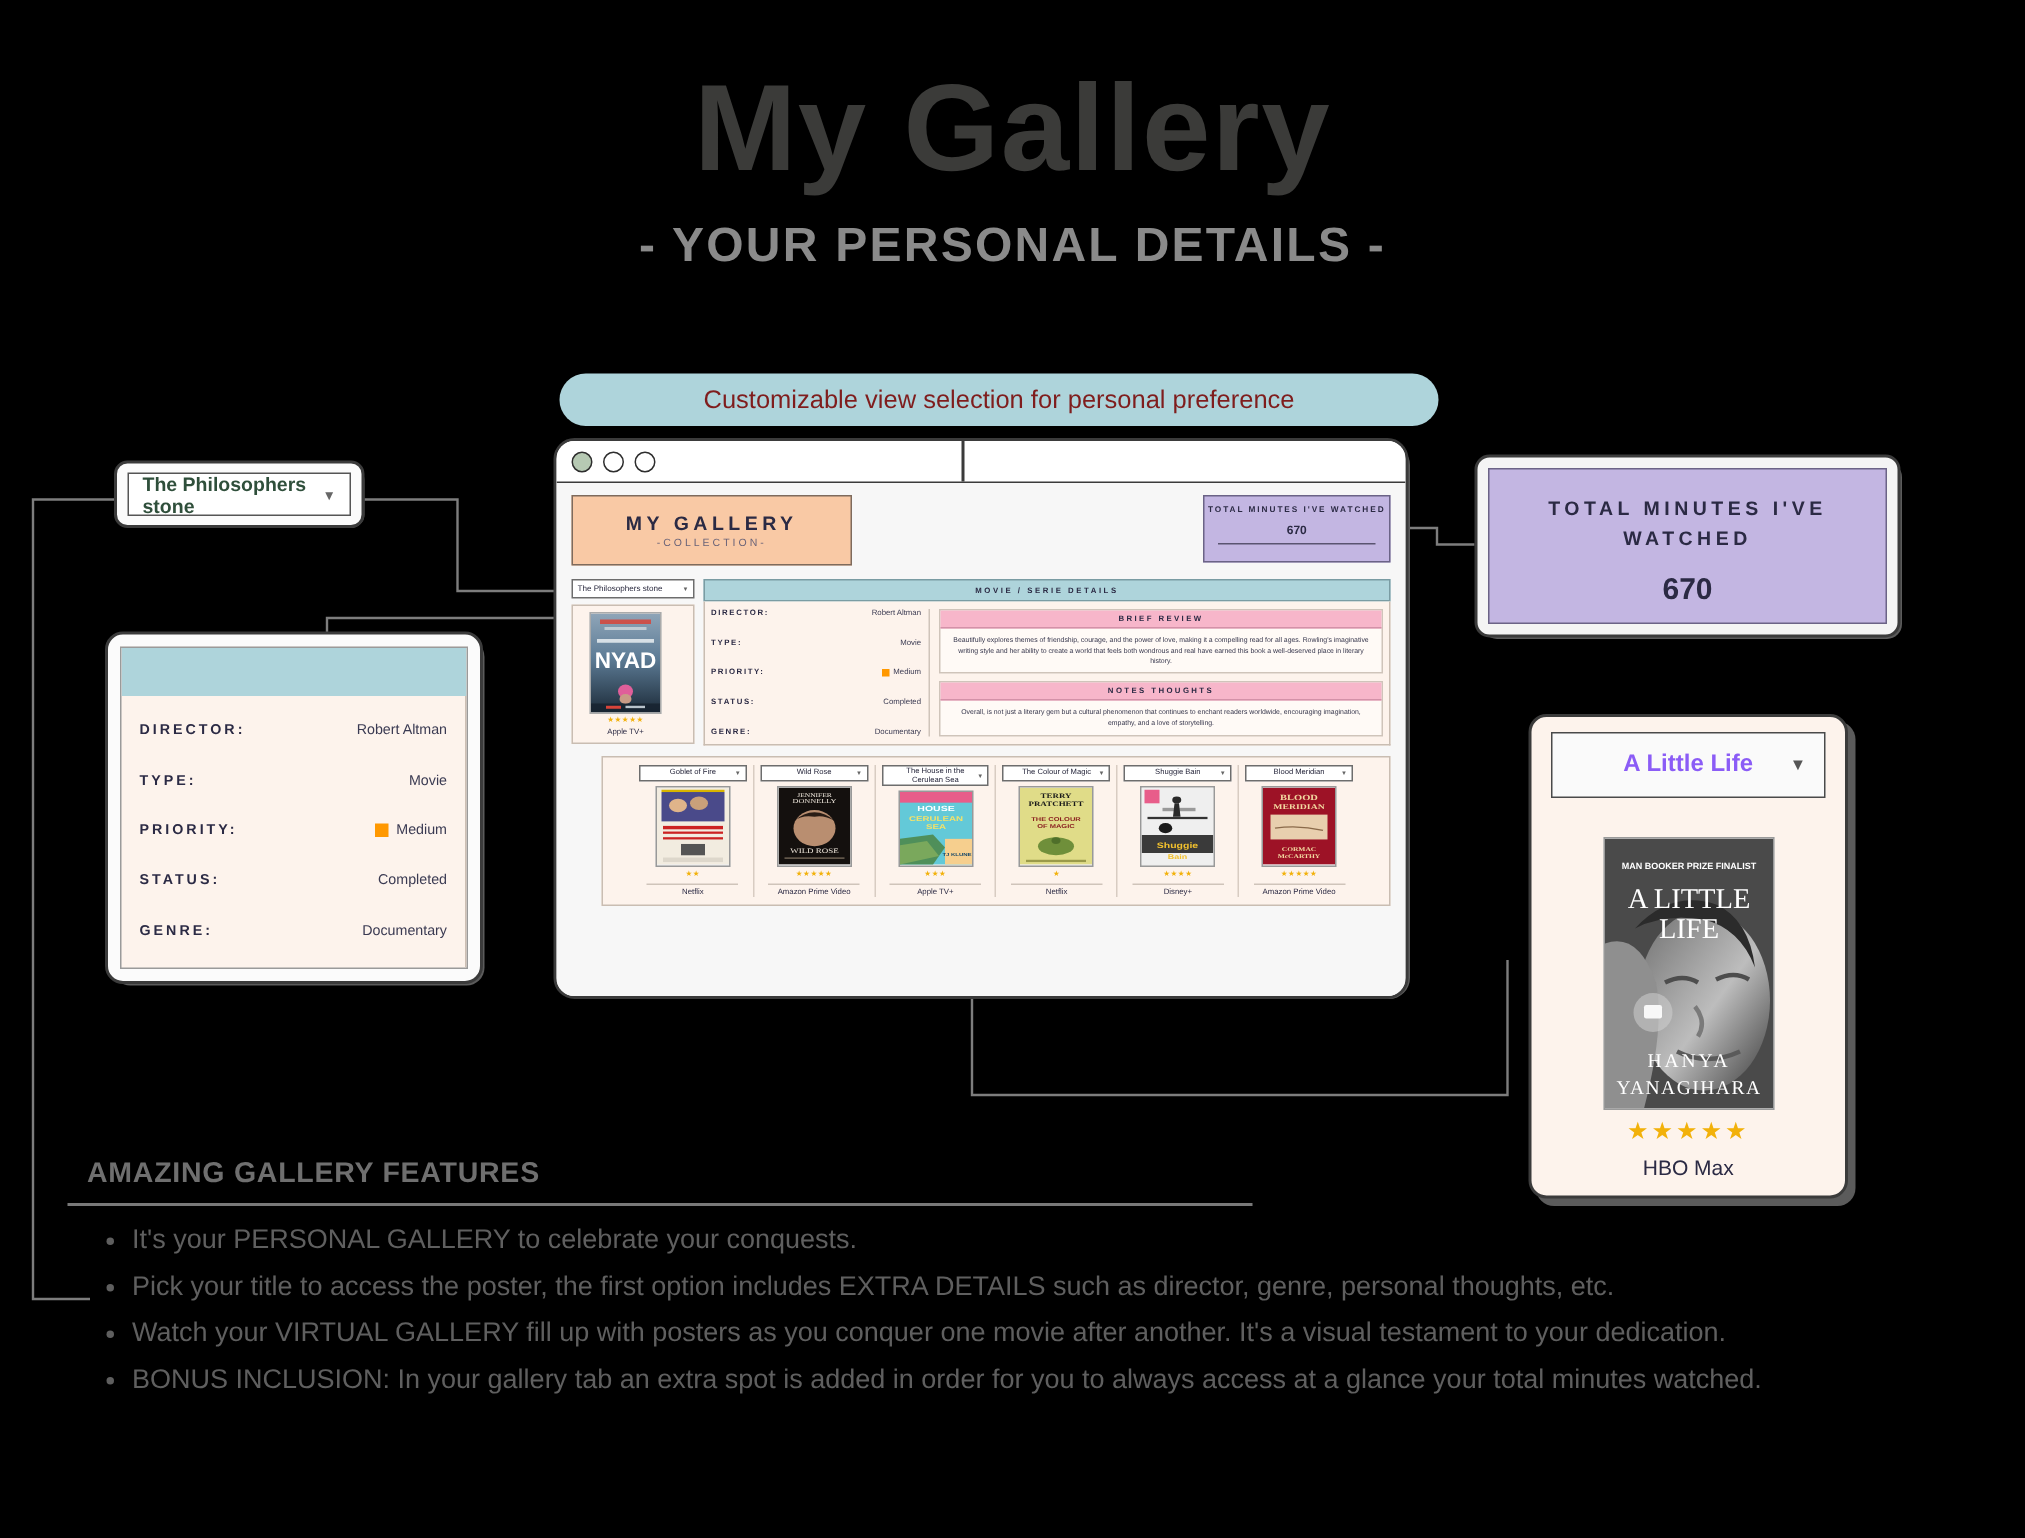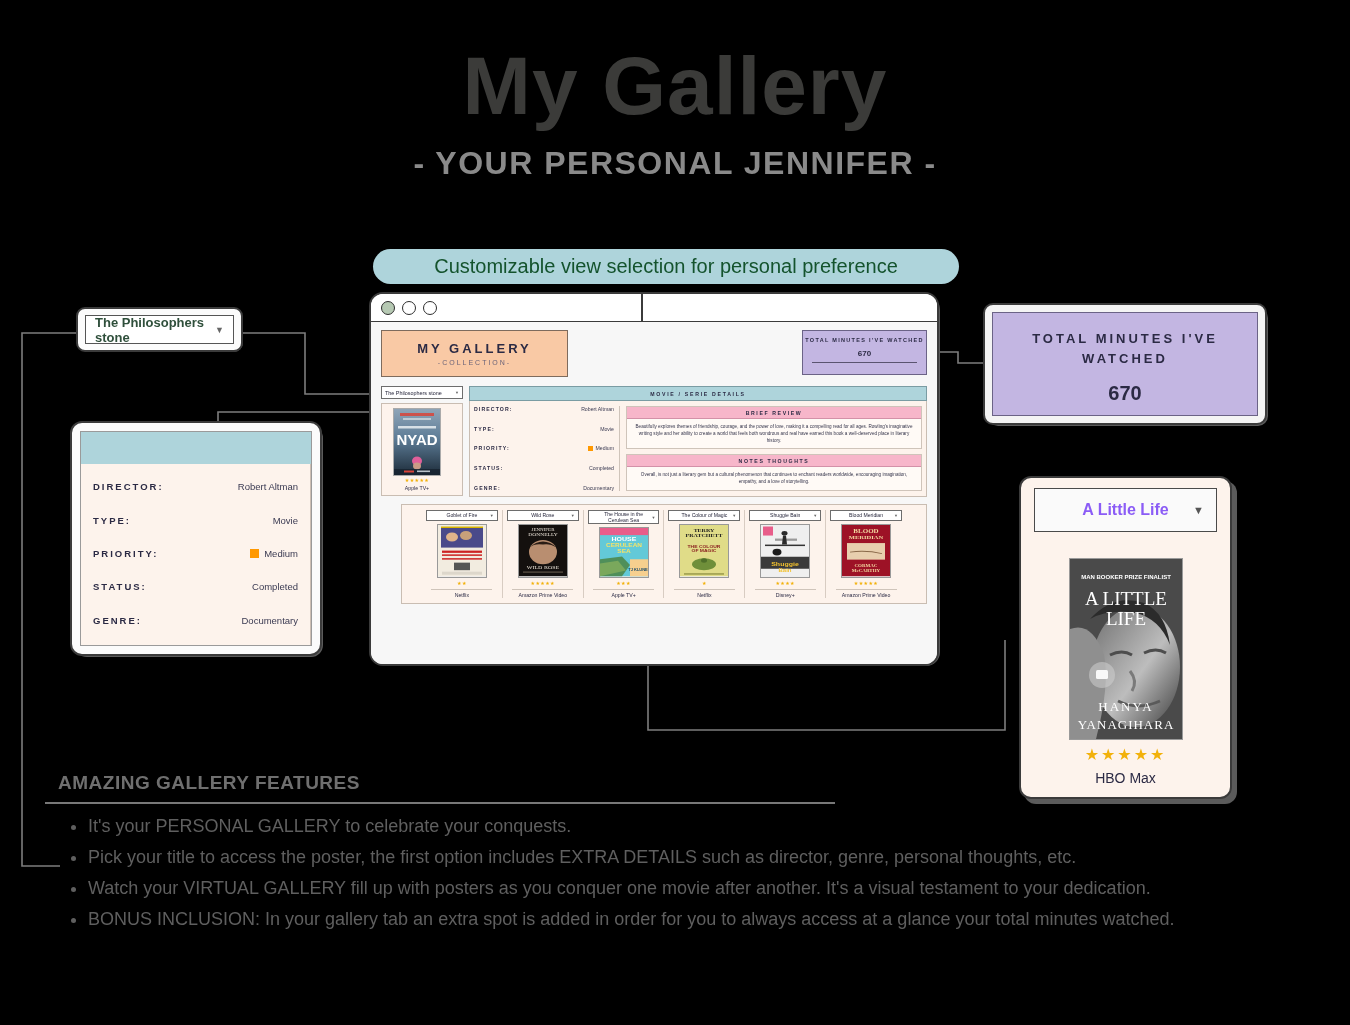--- a/index.html
+++ b/index.html
@@ -21,21 +21,21 @@
   }
 
   
   .lines{position:absolute;inset:0;pointer-events:none;}
 
   
   .pill{
     position:absolute;left:373px;top:249px;width:586px;height:35px;
     background:#aed4db;border-radius:18px;
     display:flex;align-items:center;justify-content:center;
-    color:#14532d;font-size:20px;
+    color:#7f1d1d;font-size:17px;
   }
 
   
   .win-shadow{
     position:absolute;left:374px;top:296px;width:566px;height:370px;
     background:#5b5b5b;border-radius:14px;
   }
   .win{
     position:absolute;left:369px;top:292px;width:566px;height:370px;
     background:#fff;border:2px solid #3b3b3b;border-radius:14px;overflow:hidden;
@@ -184,21 +184,21 @@
              color:#5f5f5f;font-size:18px;line-height:1.56;}
   .feat-list li{margin-bottom:3px;}
   .just{text-align:justify;}
 </style>
 </head>
 <body>
 
 <div class="root">
 
   <div class="title">My Gallery</div>
-  <div class="subtitle">- YOUR PERSONAL JENNIFER -</div>
+  <div class="subtitle">- YOUR PERSONAL DETAILS -</div>
 
   <svg class="lines" width="1350" height="1025">
     <g stroke="#7d7d7d" stroke-width="1.6" fill="none">
 
       <path d="M372,394 L305,394 L305,333 L243,333"></path>
 
       <path d="M80,333 L22,333 L22,866 L60,866"></path>
 
       <path d="M372,412 L218,412 L218,430"></path>
 

